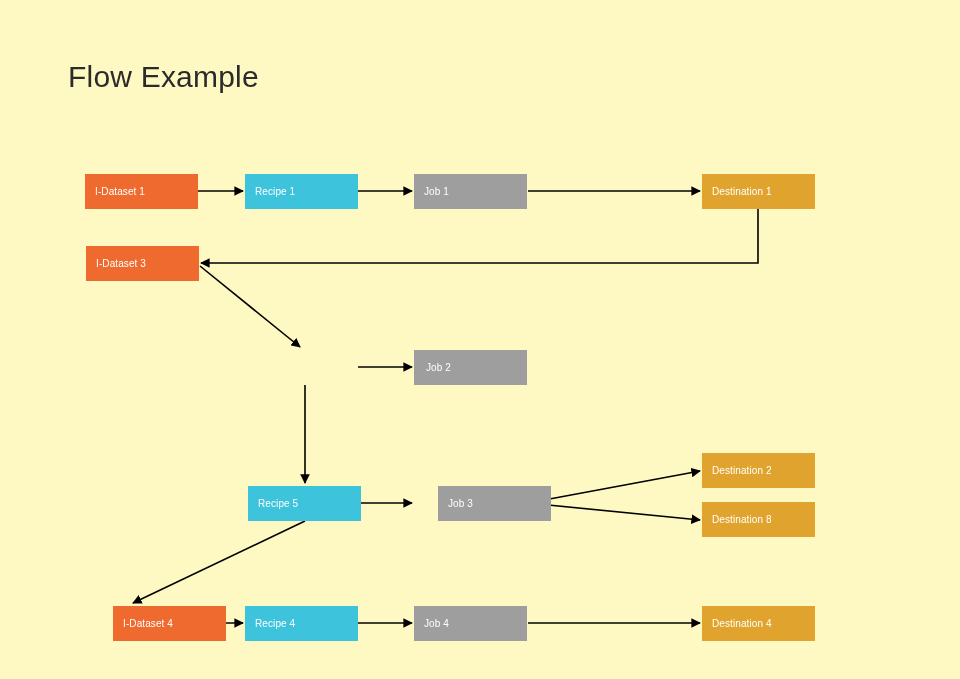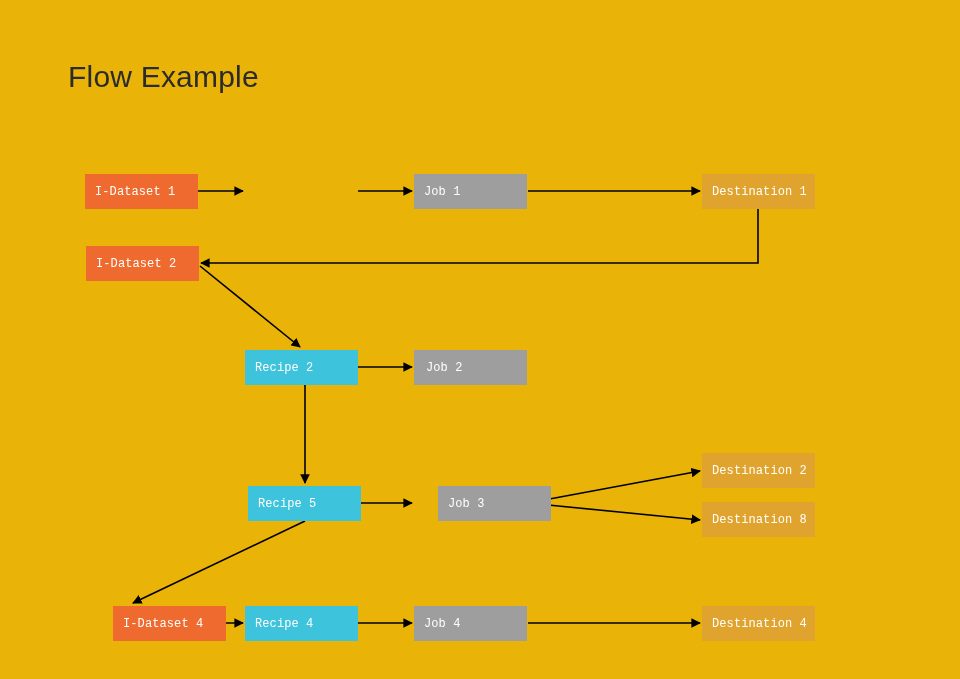--- a/index.html
+++ b/index.html
@@ -11,21 +11,21 @@
     width: 960px;
     height: 679px;
     font-family: "Liberation Sans", sans-serif;
     overflow: hidden;
     position: relative;
   }
   #canvas {
     position: relative;
     width: 960px;
     height: 679px;
-    background: #eab308;
+    background: #fef9c3;
   }
   #page-title {
     position: absolute;
     left: 68px;
     top: 57px;
     font-size: 30px;
     line-height: 40px;
     color: #2b2b2b;
     font-weight: 400;
     letter-spacing: 0.2px;
@@ -41,22 +41,22 @@
   }
   .node {
     position: absolute;
     box-sizing: border-box;
     display: flex;
     align-items: center;
     height: 35px;
     width: 113px;
     padding-left: 10px;
     color: #ffffff;
-    font-size: 12px;
-    font-family: Liberation Mono, monospace;
+    font-size: 10px;
+    font-family: Liberation Sans, sans-serif;
     white-space: nowrap;
     letter-spacing: 0.1px;
   }
   .node.dataset  { background: #ef6a2e; }
   .node.recipe   { background: #3ec3dc; }
   .node.job      { background: #9e9e9e; }
   .node.dest     { background: #e0a42e; }
   .node .label { pointer-events: none; }
 </style>
 </head>
@@ -95,34 +95,34 @@
 
       <path d="M 198 623 L 243 623"></path>
       <path d="M 358 623 L 412 623"></path>
       <path d="M 528 623 L 700 623"></path>
     </g>
   </svg>
 
   <div class="node dataset" style="left:85px;  top:174px;">
       <span class="label">I-Dataset 1</span>
     </div>
+  <div class="node recipe" style="left:245px; top:174px;">
+      <span class="label">Recipe 1</span>
+    </div>
   <div class="node job" style="left:414px; top:174px;">
       <span class="label">Job 1</span>
     </div>
   <div class="node dest" style="left:702px; top:174px;">
       <span class="label">Destination 1</span>
     </div>
 
   <div class="node dataset" style="left:86px;  top:246px;">
-      <span class="label">I-Dataset 2</span>
+      <span class="label">I-Dataset 3</span>
     </div>
 
-  <div class="node recipe" style="left:245px; top:350px;">
-      <span class="label">Recipe 2</span>
-    </div>
   <div class="node job" style="left:414px; top:350px;padding-left:12px;">
       <span class="label">Job 2</span>
     </div>
 
   <div class="node recipe" style="left:248px; top:486px;">
       <span class="label">Recipe 5</span>
     </div>
   <div class="node job" style="left:414px; top:486px;margin-left:24px;">
       <span class="label">Job 3</span>
     </div>

